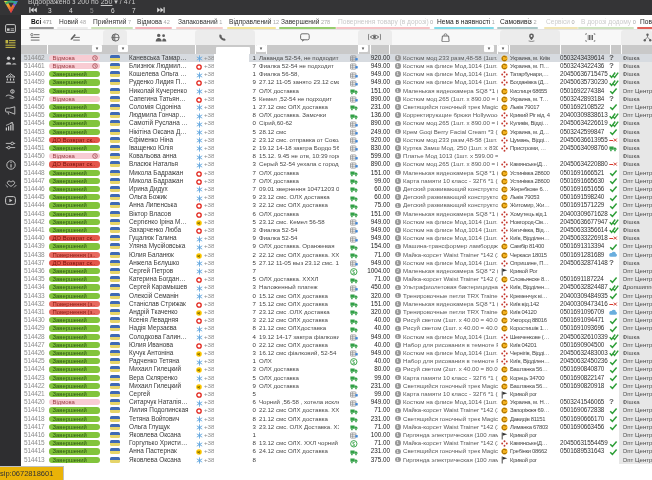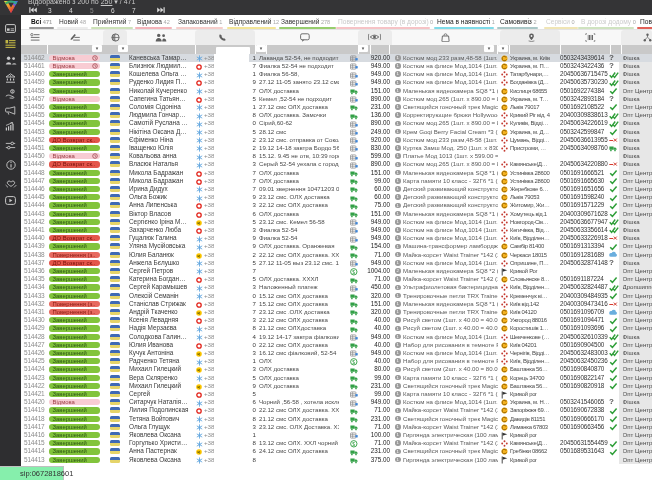--- a/index.html
+++ b/index.html
@@ -48,23 +48,23 @@
 .dic { left:329px; top:0.6px !important; }
 .prc { left:337px; width:32px; text-align:right; color:#222; font-size:6.3px; }
 .qty { left:374px; top:1.3px !important; width:5.6px; height:5.6px; background:#9b9b9b; border-radius:50%;
   color:#fff; font-size:4.4px; line-height:5.8px !important; text-align:center; }
 .prod { left:382px; width:95px; overflow:hidden; color:#5a5a5a; }
 .aic { left:480px; top:0.2px !important; }
 .adr { left:489px; width:40px; overflow:hidden; text-overflow:ellipsis; color:#4a4a4a; font-size:5.9px; letter-spacing:-0.3px; }
 .trk { left:539px; width:50px; font-size:6.3px; color:#333; letter-spacing:-0.1px; }
 .tic { left:588px; top:0 !important; }
 .src { left:601.5px; width:31px; overflow:hidden; color:#4a4a4a; }
-#tooltip { position:absolute; left:0; top:466px; width:64px; height:14px; background:#86efac;
+#tooltip { position:absolute; left:0; top:466px; width:64px; height:14px; background:#eab308;
   border:1px solid #c0c0c0; border-left:none; border-bottom:none; font-size:7.5px; color:#333;
-  line-height:13px; padding-left:20px; }
+  line-height:13px; padding-left:0; }
 .pgnum { color:#dcdcdc; }
 .pgcur { color:#8a8a8a; }
 </style></head>
 <body>
 <div id="page">
 <div id="topbar">
   <span id="logo"><svg width="18" height="14" viewBox="0 0 18 14">
           <defs>
             <linearGradient id="gL" x1="0" y1="0" x2="0.7" y2="1">
               <stop offset="0" stop-color="#e8e24a"></stop>

